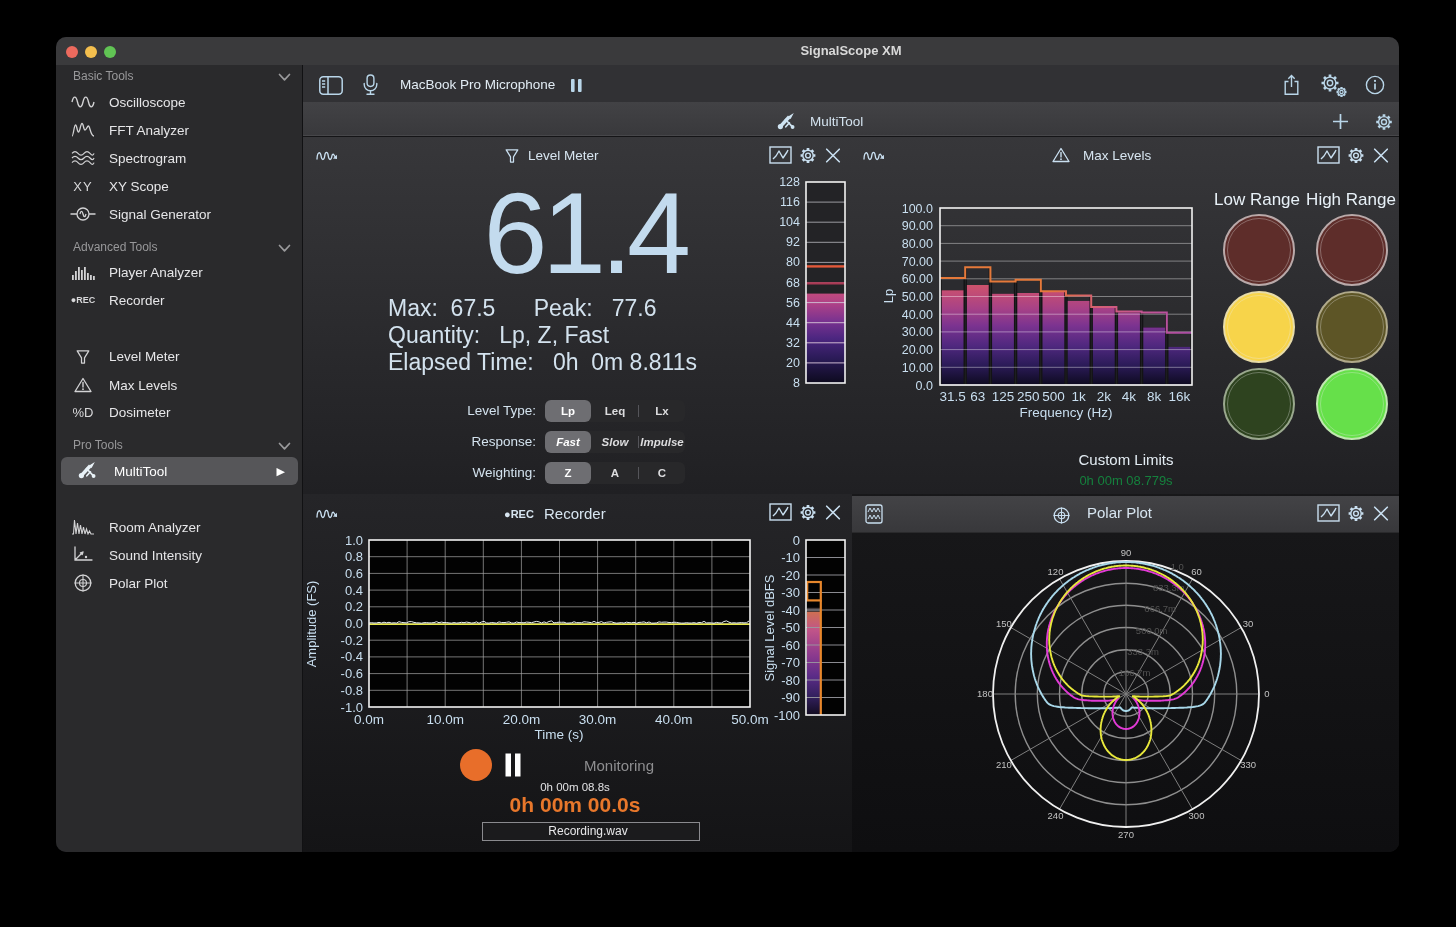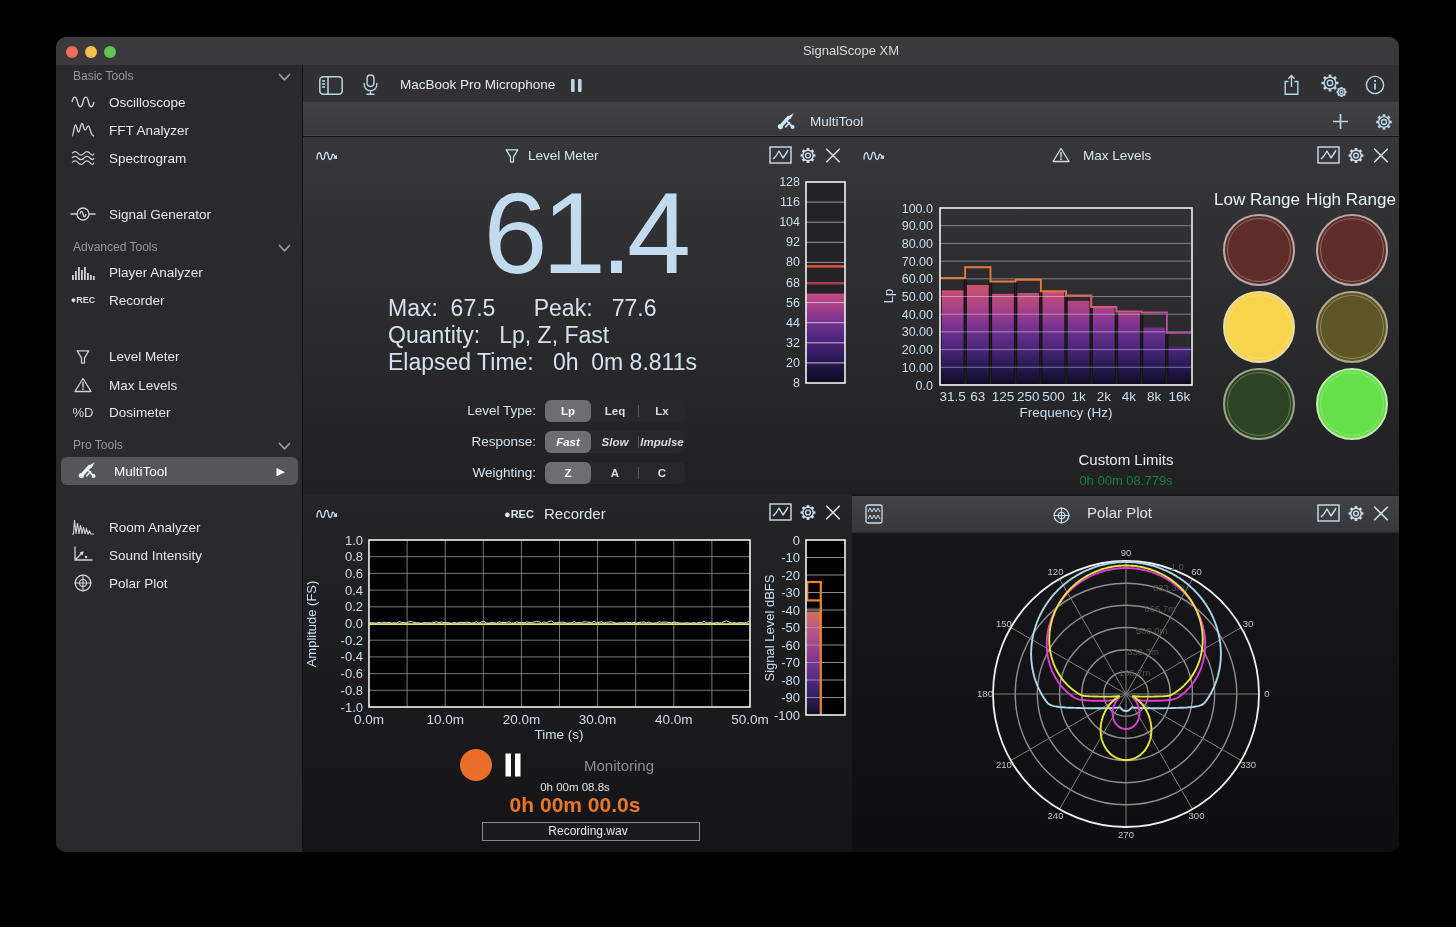--- a/index.html
+++ b/index.html
@@ -1,19 +1,19 @@
 <!DOCTYPE html>
 <html><head><meta charset="utf-8"><style>
 html,body{margin:0;padding:0;background:#000;width:1456px;height:927px;overflow:hidden;}
 *{box-sizing:border-box;font-family:"Liberation Sans",sans-serif;}
 #win{position:absolute;left:56px;top:37px;width:1343px;height:815px;border-radius:10px;overflow:hidden;background:#151517;}
 .abs{position:absolute;}
 .tb{height:28px;left:0;top:0;width:1343px;background:#3a3a3c;}
 .tl{position:absolute;top:9px;width:12px;height:12px;border-radius:50%;}
-.ttl{position:absolute;top:0;line-height:28px;font-size:13px;font-weight:normal;color:#d9d9d9;text-align:center;}
+.ttl{position:absolute;top:0;line-height:28px;font-size:13px;font-weight:bold;color:#d9d9d9;text-align:center;}
 #sidebar{left:0;top:28px;width:247px;height:787px;background:#2a2a2c;}
 .sech{position:absolute;font-size:12px;color:#98989a;left:17px;}
 .chev{position:absolute;color:#9a9a9c;font-size:12px;}
 .sitem{position:absolute;left:0;width:247px;height:28px;}
 .sitem .lbl{position:absolute;left:53px;top:50%;transform:translateY(-50%);font-size:13.5px;color:#e6e6e8;white-space:nowrap;}
 .sitem .ic{position:absolute;left:6px;top:50%;transform:translateY(-50%);width:42px;height:22px;display:flex;align-items:center;justify-content:center;color:#d8d8da;}
 .sel{background:#565659;border-radius:6px;left:5px !important;width:237px !important;}
 .icontxt{font-size:9px;font-weight:bold;color:#d8d8da;letter-spacing:0;}
 .toolbar{left:247px;top:28px;width:1096px;height:37px;background:#313134;}
 .mtbar{left:247px;top:65px;width:1096px;height:34px;background:linear-gradient(#424245,#39393c);border-bottom:1px solid #47474a;}
@@ -55,20 +55,26 @@
     </div>
     <div class="sitem" style="top:107.0px;">
       <div class="ic">
         <svg width="24" height="16" viewBox="0 0 24 16" style="">
           <path d="M1 3.4 q3 -3.4 6 0 t6 0 t6 0 t4 0" fill="none" stroke="#d2d2d4" stroke-width="1.2"></path>
           <path d="M1 8 q3 -3.4 6 0 t6 0 t6 0 t4 0" fill="none" stroke="#d2d2d4" stroke-width="1.2"></path>
           <path d="M1 12.6 q3 -3.4 6 0 t6 0 t6 0 t4 0" fill="none" stroke="#d2d2d4" stroke-width="1.2"></path>
         </svg>
       </div>
       <div class="lbl" style="">Spectrogram</div>
+    </div>
+    <div class="sitem" style="top:135.4px;">
+      <div class="ic">
+        <span class="icontxt" style="font-size:13px;font-weight:normal;letter-spacing:1px;">XY</span>
+      </div>
+      <div class="lbl" style="">XY Scope</div>
     </div>
     <div class="sitem" style="top:163.2px;">
       <div class="ic">
         <svg width="26" height="16" viewBox="0 0 26 16" style="">
           <circle cx="13" cy="8" r="6" fill="none" stroke="#d2d2d4" stroke-width="1.3"></circle>
           <path d="M0.5 8 H7 M19 8 H25.5 M10 8 c0.7-3.4 2.2-3.4 3 0 c0.8 3.4 2.3 3.4 3 0" fill="none" stroke="#d2d2d4" stroke-width="1.3"></path>
         </svg>
       </div>
       <div class="lbl" style="">Signal Generator</div>
     </div>

